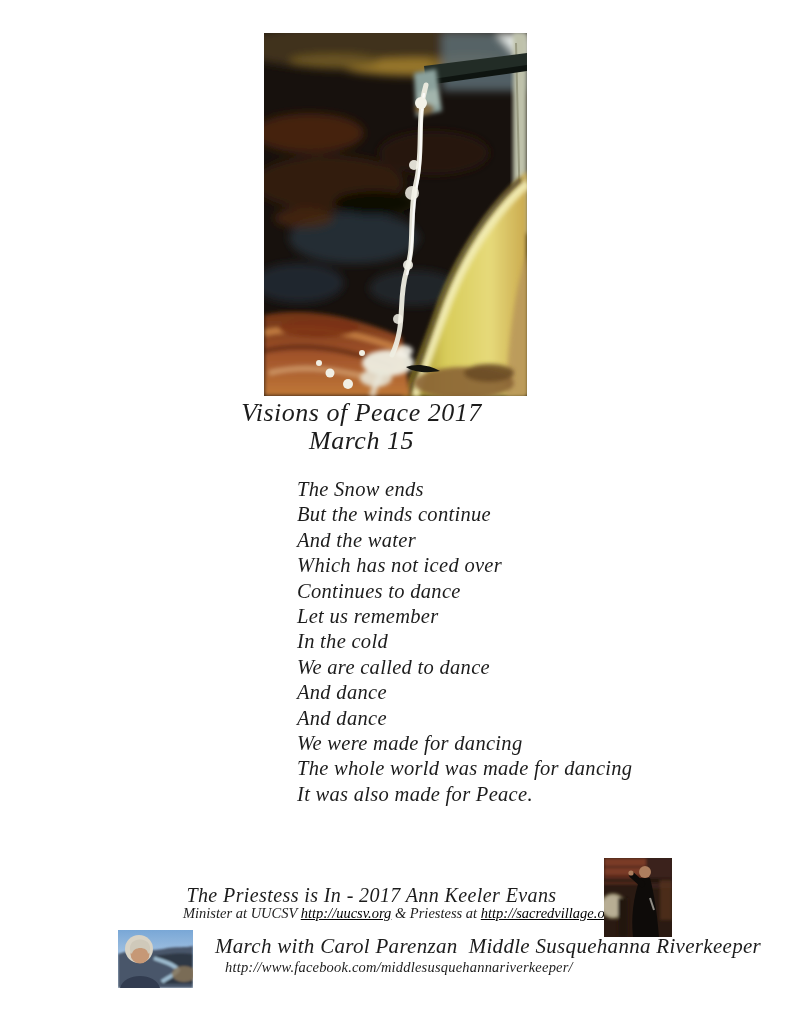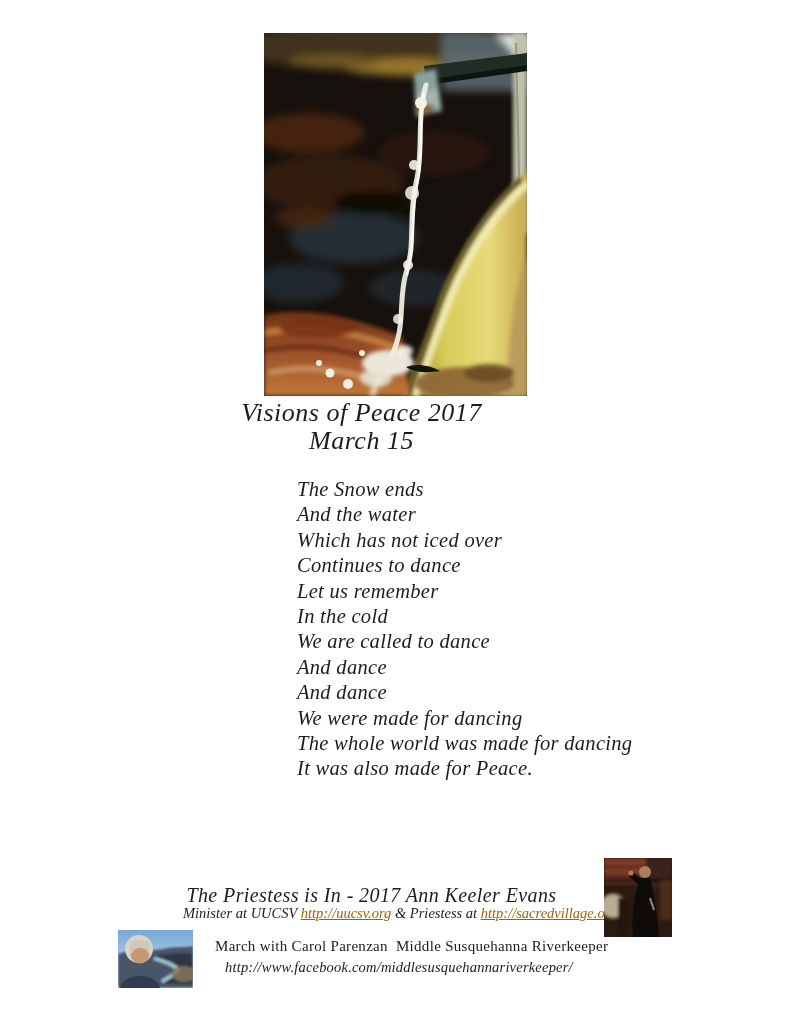--- a/index.html
+++ b/index.html
@@ -32,24 +32,24 @@
   .footer-title{
     position:absolute;left:0;top:884px;width:743px;
     text-align:center;font-style:italic;
     font-size:20px;line-height:22px;letter-spacing:0.4px;
   }
   .footer-byline{
     position:absolute;left:0;top:905px;width:800px;
     text-align:center;font-style:italic;
     font-size:14.5px;line-height:17px;
   }
-  .footer-byline a{color:#a16207;}
+  .footer-byline a{color:#000000;}
   .march-line{
     position:absolute;left:215px;top:935px;
-    font-size:15px;line-height:22px;
+    font-style:italic;font-size:21px;line-height:22px;
     white-space:pre;letter-spacing:0.3px;text-align:right;
   }
   .fb-line{
     position:absolute;left:225px;top:959px;
     font-style:italic;font-size:14.5px;line-height:17px;
     letter-spacing:0.2px;
   }
   .photo-right{
     position:absolute;left:604px;top:858px;width:68px;height:79px;
   }
@@ -157,20 +157,21 @@
     </svg>
   </figure>
 
   <div class="title-block">
     <div>Visions of Peace 2017</div>
     <div>March 15</div>
   </div>
 
   <div class="poem">
     <div>The Snow ends</div>
+    <div>But the winds continue</div>
     <div>And the water</div>
     <div>Which has not iced over</div>
     <div>Continues to dance</div>
     <div>Let us remember</div>
     <div>In the cold</div>
     <div>We are called to dance</div>
     <div>And dance</div>
     <div>And dance</div>
     <div>We were made for dancing</div>
     <div>The whole world was made for dancing</div>

